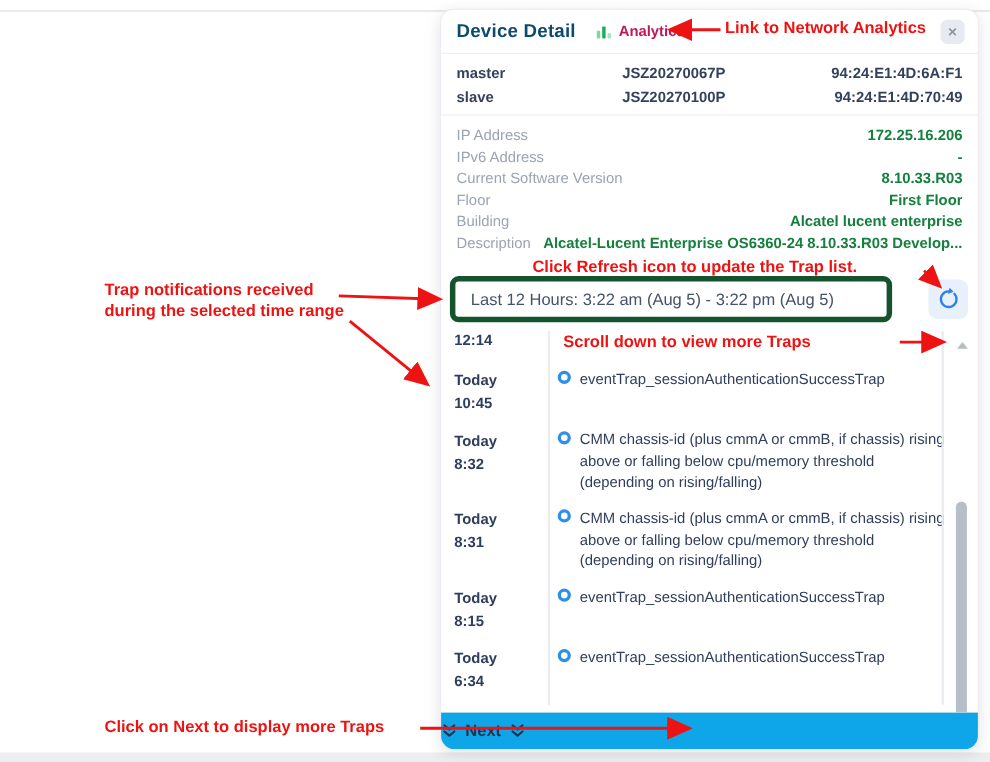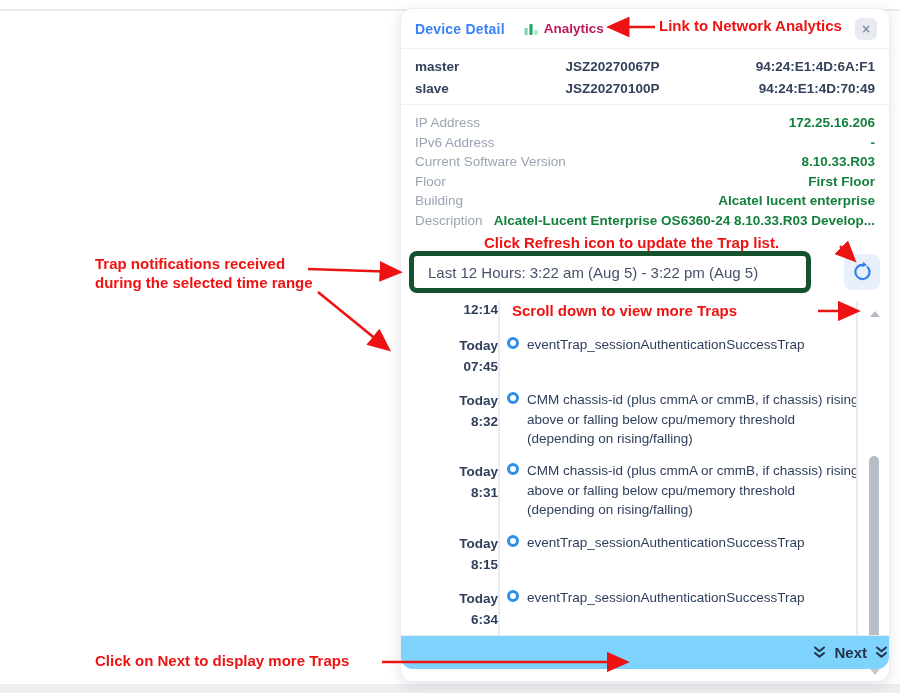--- a/index.html
+++ b/index.html
@@ -18,21 +18,21 @@
   .panel {
     position:absolute; left:400px; top:8px; width:490px; height:674px;
     background:#ffffff; border:1px solid #ededf1; border-radius:12px;
     box-shadow:0 3px 14px rgba(40,50,80,.13);
   }
   .panel-header {
     position:absolute; left:0; top:0; right:0; height:40px;
     display:flex; align-items:center; padding:0 12px 0 14px;
     border-bottom:1px solid #eceef2;
   }
-  .panel-title { font-size:14px; font-weight:bold; color:#3b82f6; letter-spacing:.2px; }
+  .panel-title { font-size:17px; font-weight:bold; color:#0c4a6e; letter-spacing:.2px; }
   .analytics-link { display:flex; align-items:center; gap:5px; margin-left:18px; cursor:pointer; }
   .analytics-label { font-size:13.5px; font-weight:bold; color:#be185d; }
   .close-btn {
     margin-left:auto; width:22px; height:22px; border-radius:6px; background:#e7ebf1;
     display:flex; align-items:center; justify-content:center;
     color:#8a94a5; font-size:14px; font-weight:bold; cursor:pointer;
   }
 
   .stack-table { position:absolute; left:0; top:41px; right:0; height:53px; padding:6px 14px 0 14px; }
   .stack-row { display:grid; grid-template-columns:110px 1fr 1fr; line-height:22px; font-size:13.5px; font-weight:bold; color:#33415c; }
@@ -53,43 +53,43 @@
   }
   .refresh-btn {
     position:absolute; right:0; top:3px; width:36px; height:36px; border-radius:8px;
     background:#e7f0fb; display:flex; align-items:center; justify-content:center; cursor:pointer;
   }
 
   
   .trap-list { position:absolute; left:8px; top:290px; width:458px; height:350px; }
   .trap-divider { position:absolute; left:89px; top:2px; height:340px; width:2px; background:#e9ecf1; }
   .trap-row { position:absolute; left:0; right:0; display:flex; }
-  .trap-time { width:89px; padding-left:4px; font-size:13.5px; font-weight:bold; color:#2f3e5c; line-height:21px;text-align:right; }
+  .trap-time { width:89px; padding-left:4px; font-size:13.5px; font-weight:bold; color:#2f3e5c; line-height:21px; }
   .trap-time span { display:block; }
   .trap-msg { flex:1; display:flex; padding-left:9px; padding-right:4px; }
   .bullet {
     flex:0 0 auto; width:12px; height:12px; border-radius:50%;
     border:3px solid #2e8eea; background:#fff; margin:2px 8px 0 0;
   }
   .trap-text { font-size:13.5px; color:#2f3e5c; line-height:19.5px; }
 
   .inner-track { position:absolute; left:455px; top:292px; width:2px; height:340px; background:#e7eaee; border-radius:1px; }
 
   
   .scrollbar { position:absolute; left:466px; top:294px; width:14px; height:374px; }
   .sb-up { position:absolute; left:3px; top:8px; width:0; height:0;
     border-left:5px solid transparent; border-right:5px solid transparent; border-bottom:6px solid #b7bdc6; }
   .sb-thumb { position:absolute; left:2px; top:153px; width:10px; height:197px; background:#b8bec7; border-radius:5px; }
   .sb-down { position:absolute; left:3px; top:366px; width:0; height:0;
     border-left:5px solid transparent; border-right:5px solid transparent; border-top:6px solid #c3c8cf; }
 
   .panel-footer {
-    position:absolute; left:0; right:0; bottom:12px; height:34px;
-    background:#7dd3fc; border-top:1px solid #ececf0; border-radius:0 0 12px 12px;
-    display:flex; align-items:center; justify-content:flex-end;
+    position:absolute; left:0; right:0; bottom:0; height:34px;
+    background:#0ea5e9; border-top:1px solid #ececf0; border-radius:0 0 12px 12px;
+    display:flex; align-items:center; justify-content:flex-start;
   }
   .next-btn { display:flex; align-items:center; gap:7px; cursor:pointer; }
   .next-label { font-size:15px; font-weight:bold; color:#24324e; }
 
   
   .ann { position:absolute; color:#ee1313; font-weight:bold; font-size:15px; white-space:nowrap; z-index:5; }
   .ann .line { display:block; line-height:19px; }
   .overlay { position:absolute; left:0; top:0; z-index:6; pointer-events:none; }
 </style>
 </head>
@@ -175,21 +175,21 @@
         <span></span>
           <span>12:14</span>
       </div>
       <div class="trap-msg">
         </div>
     </div>
 
     <div class="trap-row" style="top:36px;">
       <div class="trap-time">
         <span>Today</span>
-          <span>07:45</span>
+          <span>10:45</span>
       </div>
       <div class="trap-msg">
           <span class="bullet"></span>
         <span class="trap-text">eventTrap_sessionAuthenticationSuccessTrap</span>
         </div>
     </div>
 
     <div class="trap-row" style="top:91px;">
       <div class="trap-time">
         <span>Today</span>

